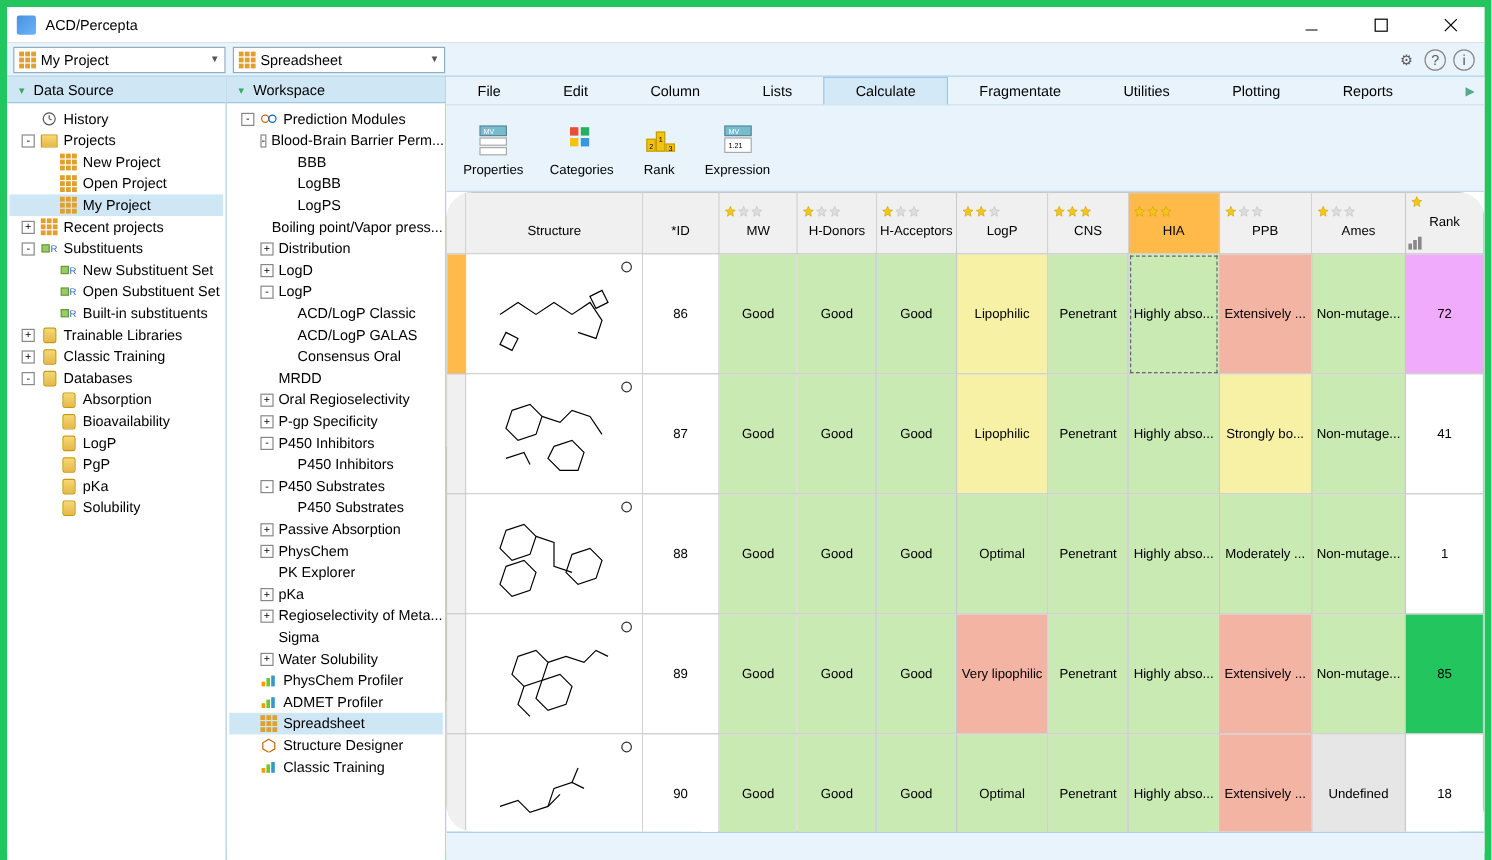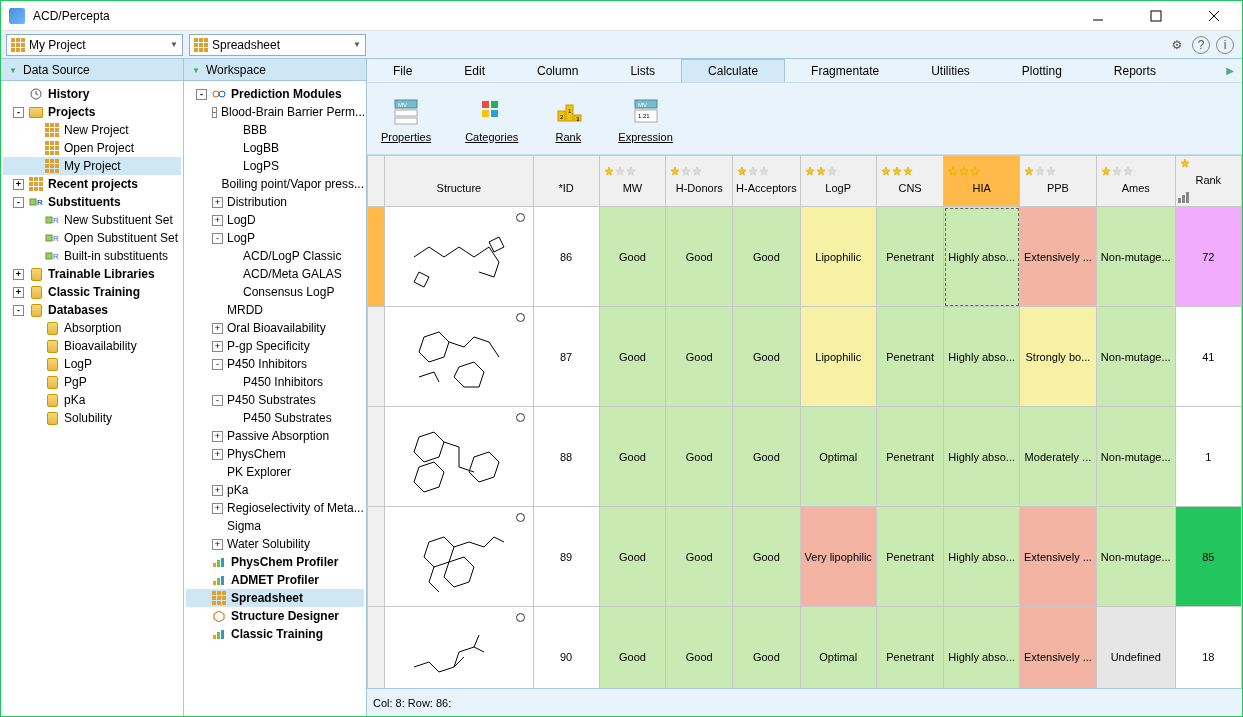--- a/index.html
+++ b/index.html
@@ -1,17 +1,17 @@
 <!DOCTYPE html>
 <html><head>
 <meta charset="utf-8">
 <style>
 * { margin: 0; padding: 0; box-sizing: border-box; }
 body { font-family: "Segoe UI", Tahoma, sans-serif; font-size: 12px; background: #fff; color: #000; overflow: hidden; }
-.window { width: 1243px; height: 717px; border: 1px solid #22c55e; position: relative; background: #f0f0f0; }
+.window { width: 1243px; height: 717px; border: 6px solid #22c55e; position: relative; background: #f0f0f0; }
 .titlebar { height: 30px; background: #fff; display: flex; align-items: center; padding: 0 8px; border-bottom: 1px solid #e0e0e0; }
 .titlebar .app-icon { width: 16px; height: 16px; background: linear-gradient(135deg,#4a90d9,#6bb6ff); border-radius: 2px; margin-right: 8px; }
 .titlebar-title { flex: 1; font-size: 12px; }
 .winbtns { display: flex; gap: 18px; }
 .winbtn { width: 40px; height: 24px; display: flex; align-items: center; justify-content: center; font-size: 14px; cursor: pointer; }
 .winbtn svg { width: 12px; height: 12px; }
 .toprow { height: 28px; background: #e8f3fb; display: flex; align-items: center; border-bottom: 1px solid #a0c8e0; }
 .dropdown { height: 22px; background: #fff; border: 1px solid #8faec1; display: flex; align-items: center; padding: 0 4px; font-size: 12px; cursor: pointer; }
 .dropdown .ico { width: 14px; height: 14px; margin-right: 4px; display: inline-flex; align-items: center; justify-content: center; }
 .dropdown .arrow { margin-left: auto; font-size: 8px; color: #555; }
@@ -22,33 +22,33 @@
 .body { display: flex; height: calc(717px - 30px - 28px - 2px); }
 .panel { border-right: 1px solid #a0c8e0; display: flex; flex-direction: column; background: #fff; }
 .panel-header { height: 22px; background: #cfe7f5; border-bottom: 1px solid #a0c8e0; display: flex; align-items: center; padding: 0 6px; font-size: 12px; }
 .panel-header .chev { width: 12px; height: 12px; display: inline-flex; align-items: center; justify-content: center; margin-right: 4px; font-size: 9px; color: #3a6; }
 .tree { flex: 1; overflow: auto; padding: 4px 2px; }
 .tree .node { display: flex; align-items: center; height: 18px; padding-left: 4px; white-space: nowrap; cursor: pointer; }
 .tree .node .toggle { width: 11px; height: 11px; border: 1px solid #888; display: inline-flex; align-items: center; justify-content: center; font-size: 9px; line-height: 1; margin-right: 4px; background: #fff; }
 .tree .node .spacer { width: 15px; display: inline-block; }
 .tree .node .icon { width: 16px; height: 14px; margin-right: 4px; display: inline-flex; align-items: center; justify-content: center; font-size: 11px; }
 .tree .node.selected { background: #cfe7f5; }
-.tree .node.l1 { padding-left: 10px; font-weight: bold; }
+.tree .node.l1 { padding-left: 10px; }
 .tree .node.l2 { padding-left: 26px; }
 .tree .node.l3 { padding-left: 42px; }
 .main { flex: 1; display: flex; flex-direction: column; overflow: hidden; background: #fff;}
 .menubar { height: 24px; background: #e8f3fb; display: flex; align-items: center; border-bottom: 1px solid #c8dbe8; }
 .menubar .mitem { padding: 0 26px; cursor: pointer; height: 100%; display: flex; align-items: center; }
 .menubar .mitem.active { background: #d3e9f7; border: 1px solid #a0c8e0; border-bottom: none; }
 .menubar .arrow { margin-left: auto; padding: 0 8px; color: #5a8; cursor: pointer; font-size: 10px; }
-.toolbar { height: 72px; background: #e8f3fb; display: flex; align-items: center; padding: 4px 10px; border-bottom: 1px solid #c8dbe8; gap: 26px; text-decoration: underline; }
+.toolbar { height: 72px; background: #e8f3fb; display: flex; align-items: center; padding: 4px 10px; border-bottom: 1px solid #c8dbe8; gap: 14px; }
 .tbtn { display: flex; flex-direction: column; align-items: center; gap: 4px; cursor: pointer; padding: 4px; }
 .tbtn .ticon { width: 32px; height: 32px; display: flex; align-items: center; justify-content: center; }
 .tbtn .tlabel { font-size: 11px; }
-.gridwrap { flex: 1; overflow: auto; position: relative; }
+.gridwrap { flex: 1; overflow: auto; position: relative; border-radius: 22px; }
 table.grid { border-collapse: collapse; width: 100%; }
 table.grid th, table.grid td { border: 1px solid #c8c8c8; font-size: 11px; text-align: center; vertical-align: middle; }
 table.grid th { background: #f0f0f0; font-weight: normal; position: relative; }
 table.grid th .stars { display: flex; justify-content: flex-start; padding: 2px 4px; gap: 1px; height: 14px; }
 table.grid th .hname { padding: 4px 2px; }
 table.grid th.selcol { background: #ffba4a; }
 th.rowhdr, td.rowhdr { width: 18px; background: #f0f0f0; }
 td.rowhdr.firstsel { background: #ffba4a; }
 td.struct { width: 150px; height: 100px; background: #fff; position: relative; }
 td.struct .circ { position: absolute; top: 6px; right: 8px; width: 9px; height: 9px; border: 1px solid #333; border-radius: 50%; }
@@ -388,33 +388,33 @@
           <div class="node l2">
             <span class="toggle">-</span>
             <span>LogP</span>
           </div>
           <div class="node l3">
             <span class="spacer"></span>
             <span>ACD/LogP Classic</span>
           </div>
           <div class="node l3">
             <span class="spacer"></span>
-            <span>ACD/Meta GALAS</span>
+            <span>ACD/LogP GALAS</span>
           </div>
           <div class="node l3">
             <span class="spacer"></span>
-            <span>Consensus LogP</span>
+            <span>Consensus Oral</span>
           </div>
           <div class="node l2">
             <span class="spacer"></span>
             <span>MRDD</span>
           </div>
           <div class="node l2">
             <span class="toggle">+</span>
-            <span>Oral Bioavailability</span>
+            <span>Oral Regioselectivity</span>
           </div>
           <div class="node l2">
             <span class="toggle">+</span>
             <span>P-gp Specificity</span>
           </div>
           <div class="node l2">
             <span class="toggle">-</span>
             <span>P450 Inhibitors</span>
           </div>
           <div class="node l3">
@@ -848,17 +848,16 @@
                 <td class="val good">Penetrant</td>
                 <td class="val good">Highly abso...</td>
                 <td class="val red">Extensively ...</td>
                 <td class="val und">Undefined</td>
                 <td class="val" style="background:#fff">18</td>
               </tr>
             </tbody>
           </table>
       </div>
       <div class="statusbar">
-        <span>Col: 8: Row: 86:</span>
       </div>
     </div>
   </div>
 </div>
 
 </body></html>

